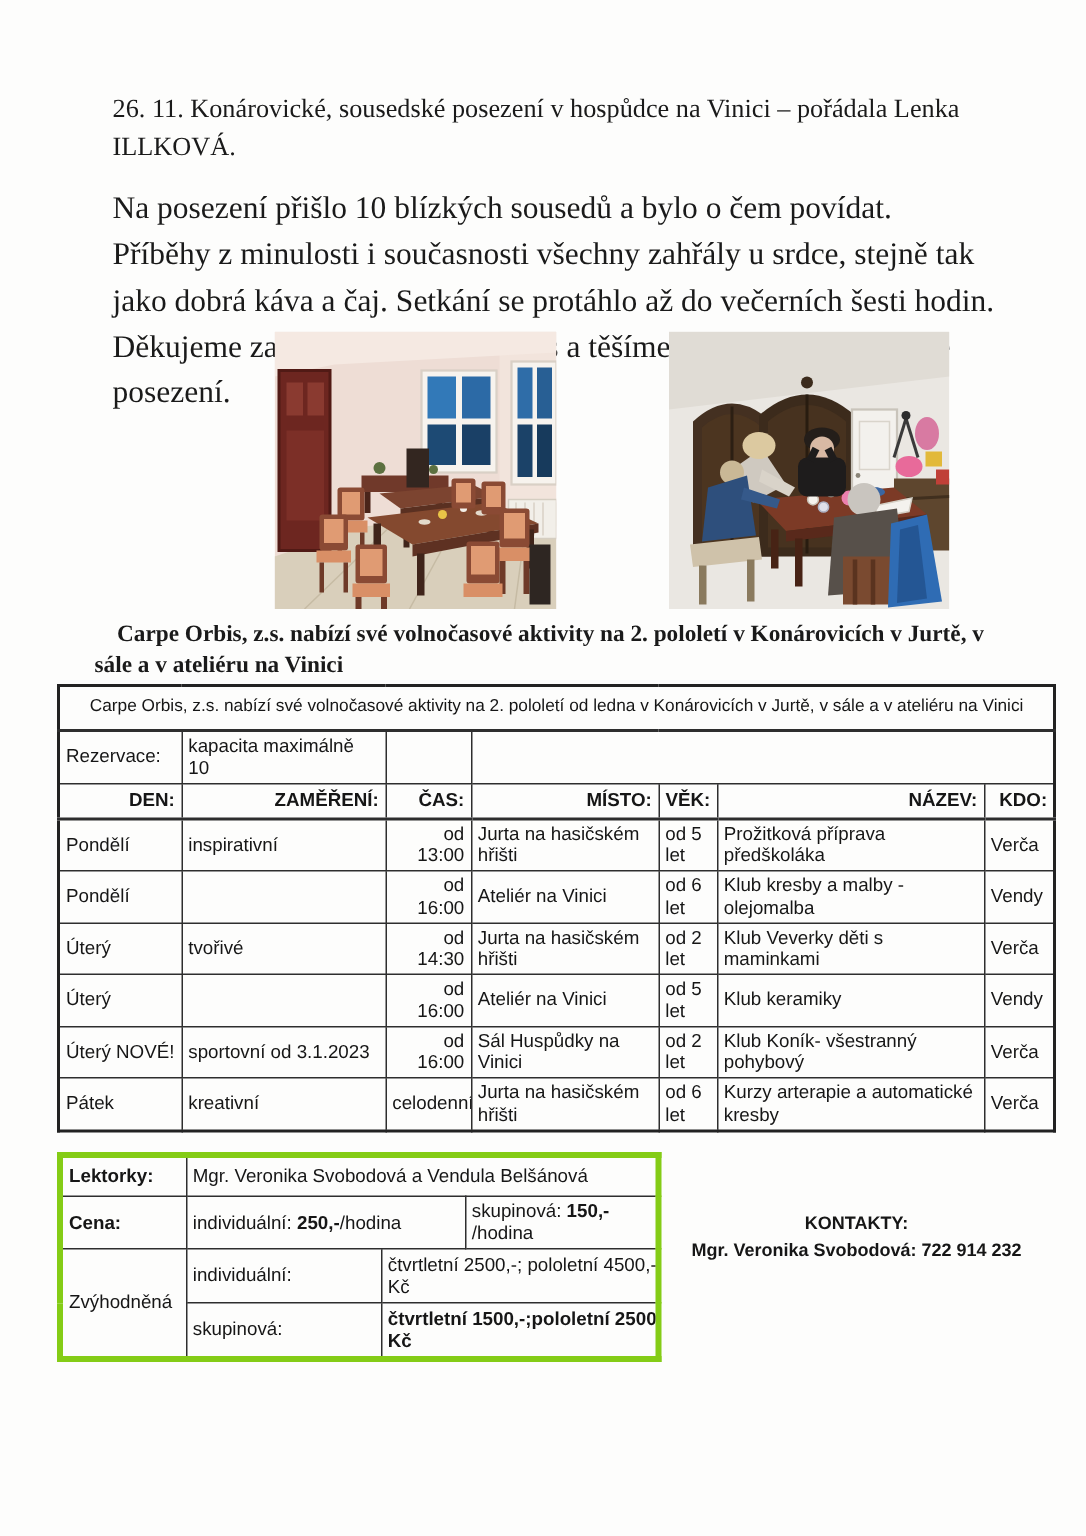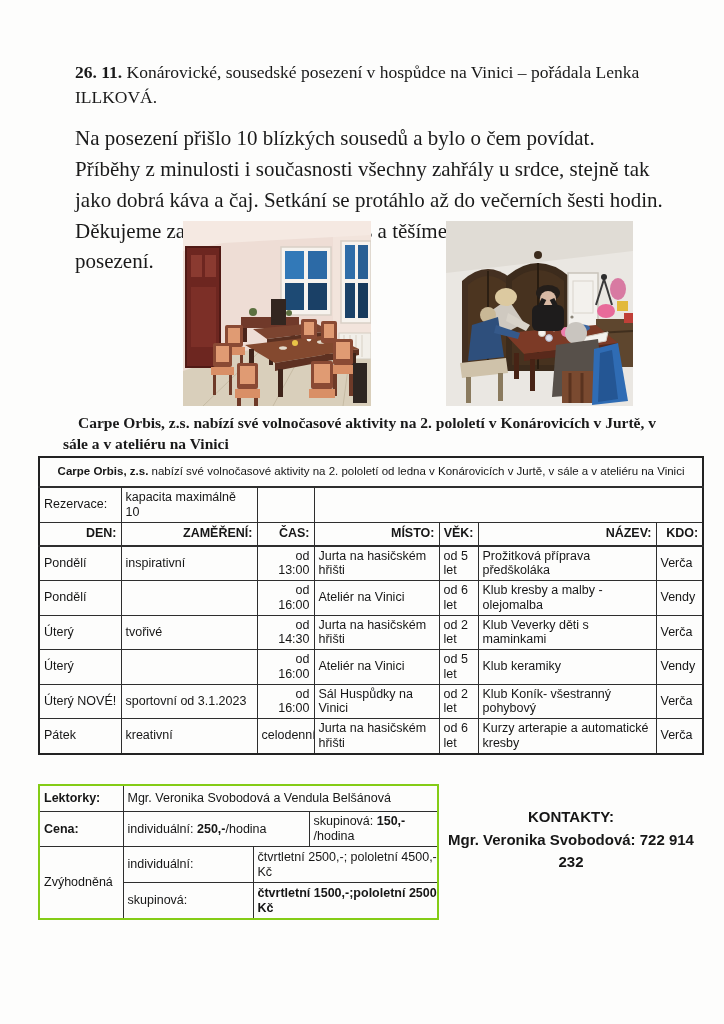--- a/index.html
+++ b/index.html
@@ -5,21 +5,21 @@
   html,body{margin:0;padding:0;}
   body{background:#e8e8e8;}
   .page{
     position:relative; width:724px; height:1024px; margin:0 auto;
     background:#fdfdfc; color:#1a1a1a; overflow:hidden;
     font-family:"Liberation Serif", serif;
   }
   
   .intro{position:absolute; left:75px; top:42px; width:612px;
          font-size:17.5px; line-height:1.45;}
-  .intro .b{font-weight:bold;}
+  .intro .b{font-weight:normal;}
   .para{position:absolute; left:75px; top:102px; width:590px;
         font-size:21px; line-height:1.47;}
   
   .photo{position:absolute; top:205px; width:188px; height:185px; overflow:hidden;}
   .photo svg{display:block;}
   .photo1{left:143px;}
   .photo2{left:406px; width:187px;}
   
   .heading{position:absolute; left:63px; top:396px; width:620px;
            font-size:15.5px; font-weight:bold; line-height:1.4; text-indent:15px;}
@@ -28,38 +28,38 @@
     position:absolute; border-collapse:collapse; table-layout:fixed;
     font-family:"Liberation Sans", sans-serif; font-size:12.5px; color:#161616;
   }
   .act-table{left:38px; top:456px; width:664px;}
   .act-table td, .act-table th,
   .price-table td{border:1.5px solid #2e2e2e; padding:2px 4px; vertical-align:middle;
                   line-height:1.18; overflow:hidden;}
   .act-table{border:2px solid #222;}
   .t-title td{font-size:11.5px; text-align:center; white-space:nowrap;
               border-bottom-width:2.5px; height:24px;}
-  .t-title .b{font-weight:bold;}
+  .t-title .b{font-weight:normal;}
   .t-resv td{height:19px;}
   .t-head th{text-align:right; font-weight:bold; height:18px;
              border-bottom-width:2.5px;}
   .act-table .cas{text-align:right;}
   .act-table tr.data td{height:29px;}
   
-  .price-table{left:38px; top:784px; width:399px; border:2px solid #84cc16;}
+  .price-table{left:38px; top:768px; width:399px; border:4px solid #84cc16;}
   .price-table .b{font-weight:bold;}
   .price-table .center{text-align:left;}
   .rowA td{height:21px;}
   .rowB td{height:30px;}
   .rowC td,.rowD td{height:31px;}
   .nowrap{white-space:nowrap;}
   .blk{display:block;}
   
   .contacts{position:absolute; left:437px; top:806px; width:268px;
-            font-family:"Liberation Sans", sans-serif; font-size:15px;
+            font-family:"Liberation Sans", sans-serif; font-size:12px;
             font-weight:bold; text-align:center; line-height:1.5; color:#161616;}
 </style>
 </head>
 <body>
 
 <div class="page">
 
   <p class="intro"><span class="b">26. 11.</span><span> Konárovické, sousedské posezení v hospůdce na Vinici – pořádala Lenka ILLKOVÁ.</span></p>
 
   <p class="para">Na posezení přišlo 10 blízkých sousedů a bylo o čem povídat. Příběhy z minulosti i současnosti všechny zahřály u srdce, stejně tak jako dobrá káva a čaj. Setkání se protáhlo až do večerních šesti hodin. Děkujeme za společně strávený čas a těšíme se na příští sousedské posezení.</p>

